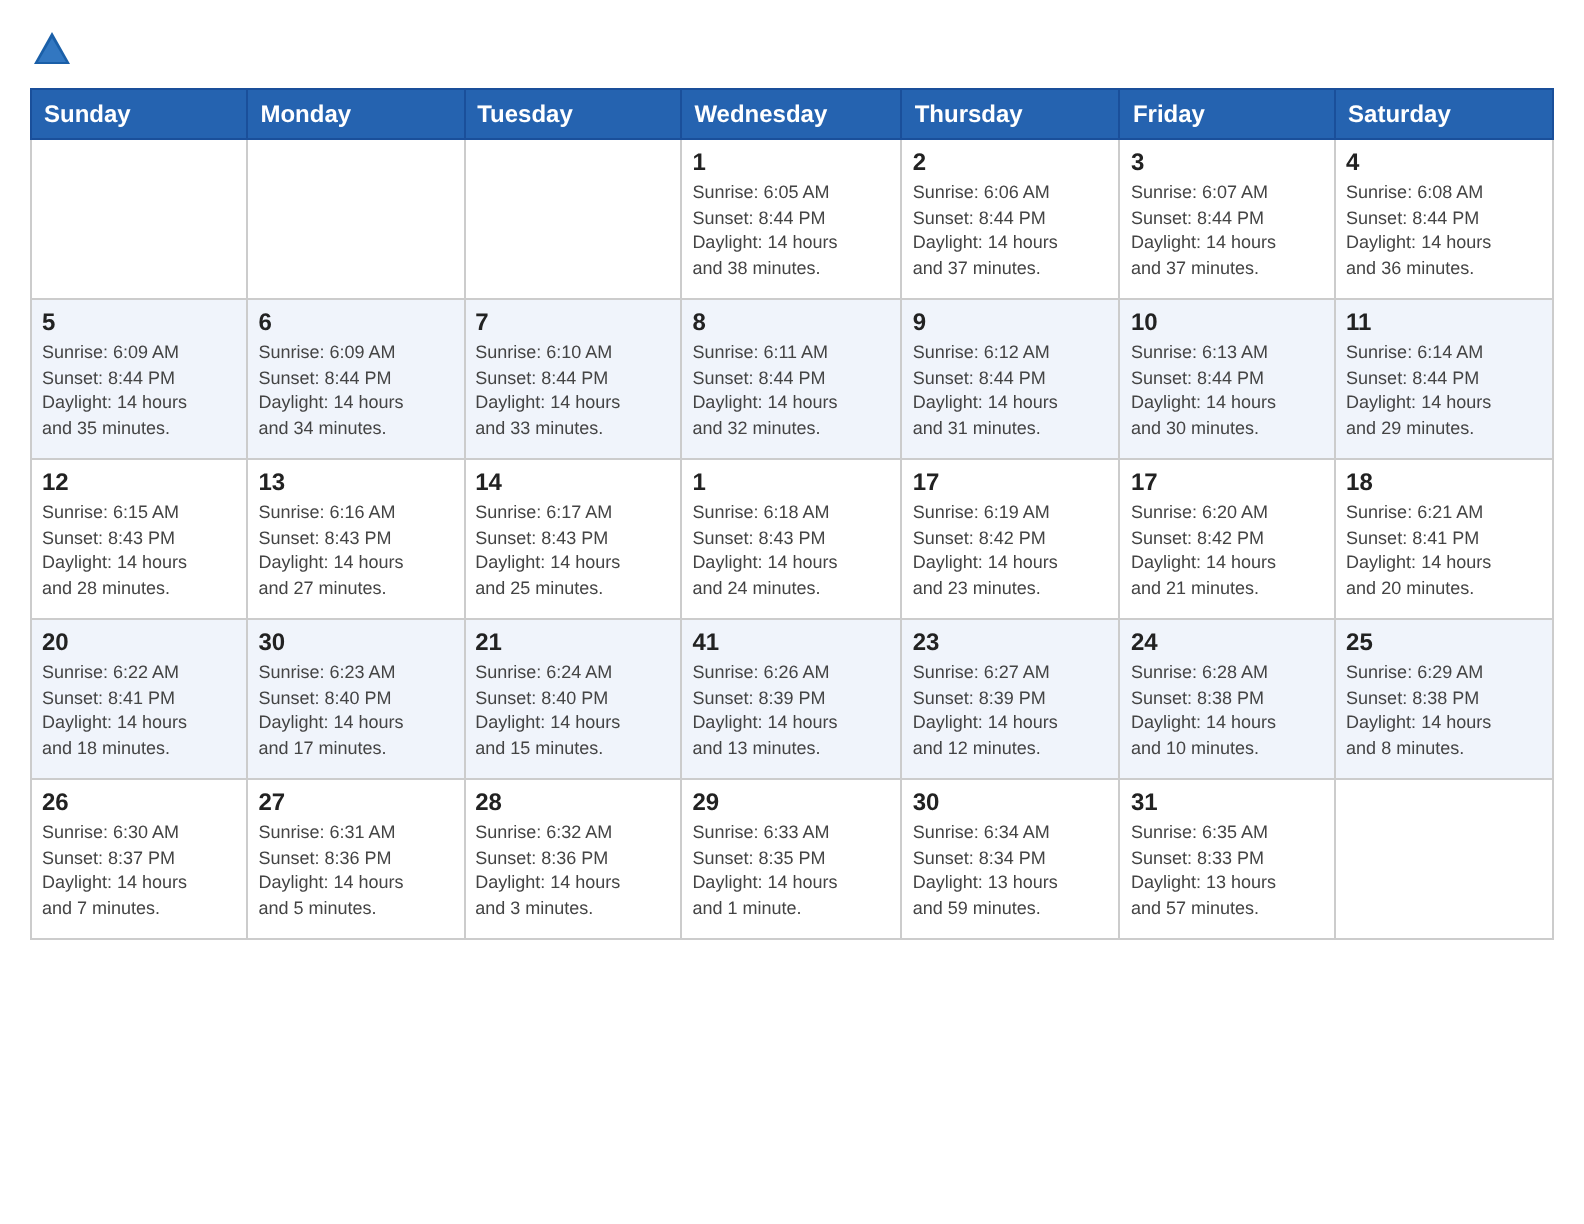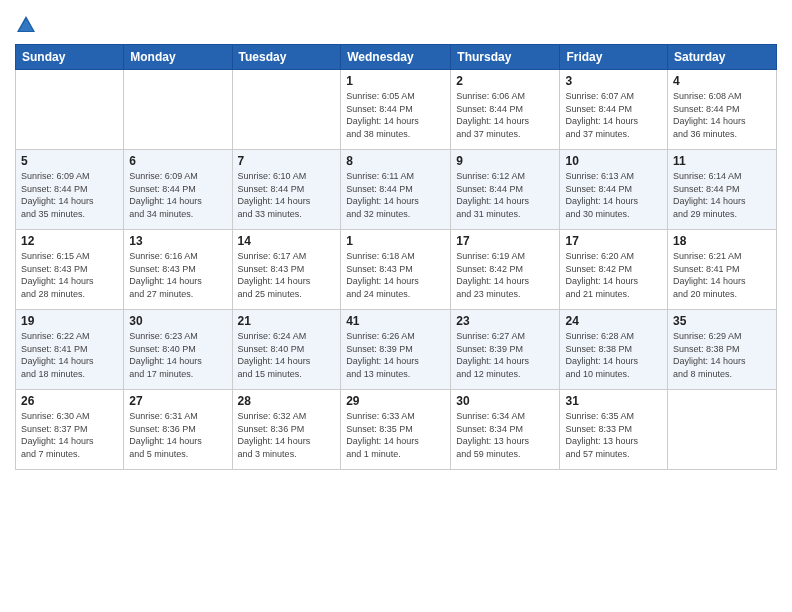--- a/index.html
+++ b/index.html
@@ -215,21 +215,21 @@
             <span class="day-number">17</span>
             <div class="day-info">Sunrise: 6:20 AM<br>Sunset: 8:42 PM<br>Daylight: 14 hours<br>and 21 minutes.</div>
           </td>
           <td>
             <span class="day-number">18</span>
             <div class="day-info">Sunrise: 6:21 AM<br>Sunset: 8:41 PM<br>Daylight: 14 hours<br>and 20 minutes.</div>
           </td>
         </tr>
         <tr class="row-alt">
           <td>
-            <span class="day-number">19</span>
+            <span class="day-number">20</span>
             <div class="day-info">Sunrise: 6:22 AM<br>Sunset: 8:41 PM<br>Daylight: 14 hours<br>and 18 minutes.</div>
           </td>
           <td>
             <span class="day-number">30</span>
             <div class="day-info">Sunrise: 6:23 AM<br>Sunset: 8:40 PM<br>Daylight: 14 hours<br>and 17 minutes.</div>
           </td>
           <td>
             <span class="day-number">21</span>
             <div class="day-info">Sunrise: 6:24 AM<br>Sunset: 8:40 PM<br>Daylight: 14 hours<br>and 15 minutes.</div>
           </td>
@@ -239,21 +239,21 @@
           </td>
           <td>
             <span class="day-number">23</span>
             <div class="day-info">Sunrise: 6:27 AM<br>Sunset: 8:39 PM<br>Daylight: 14 hours<br>and 12 minutes.</div>
           </td>
           <td>
             <span class="day-number">24</span>
             <div class="day-info">Sunrise: 6:28 AM<br>Sunset: 8:38 PM<br>Daylight: 14 hours<br>and 10 minutes.</div>
           </td>
           <td>
-            <span class="day-number">35</span>
+            <span class="day-number">25</span>
             <div class="day-info">Sunrise: 6:29 AM<br>Sunset: 8:38 PM<br>Daylight: 14 hours<br>and 8 minutes.</div>
           </td>
         </tr>
         <tr class="row-normal">
           <td>
             <span class="day-number">26</span>
             <div class="day-info">Sunrise: 6:30 AM<br>Sunset: 8:37 PM<br>Daylight: 14 hours<br>and 7 minutes.</div>
           </td>
           <td>
             <span class="day-number">27</span>

